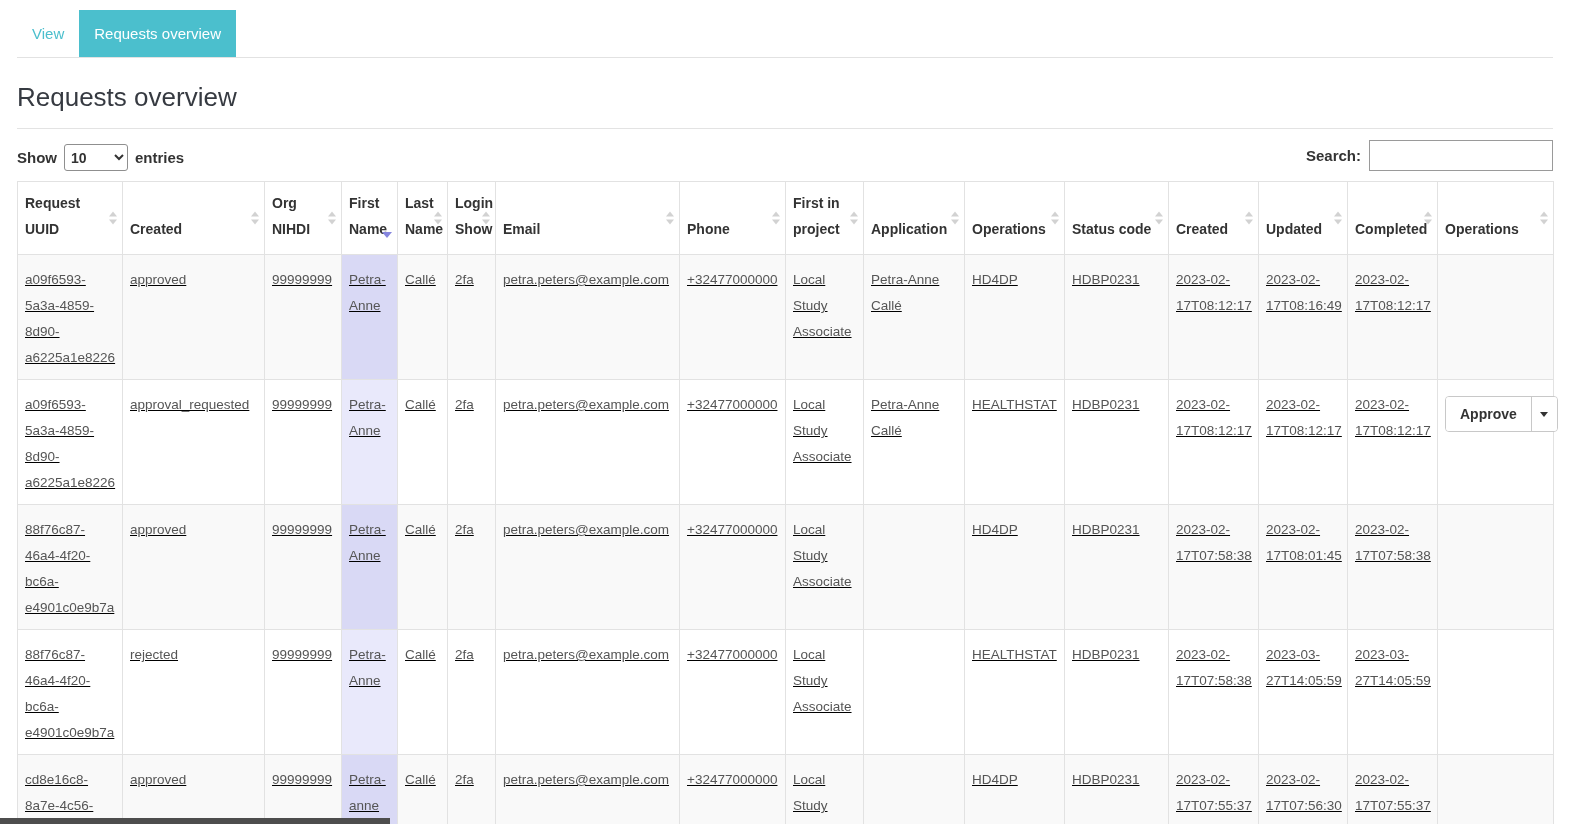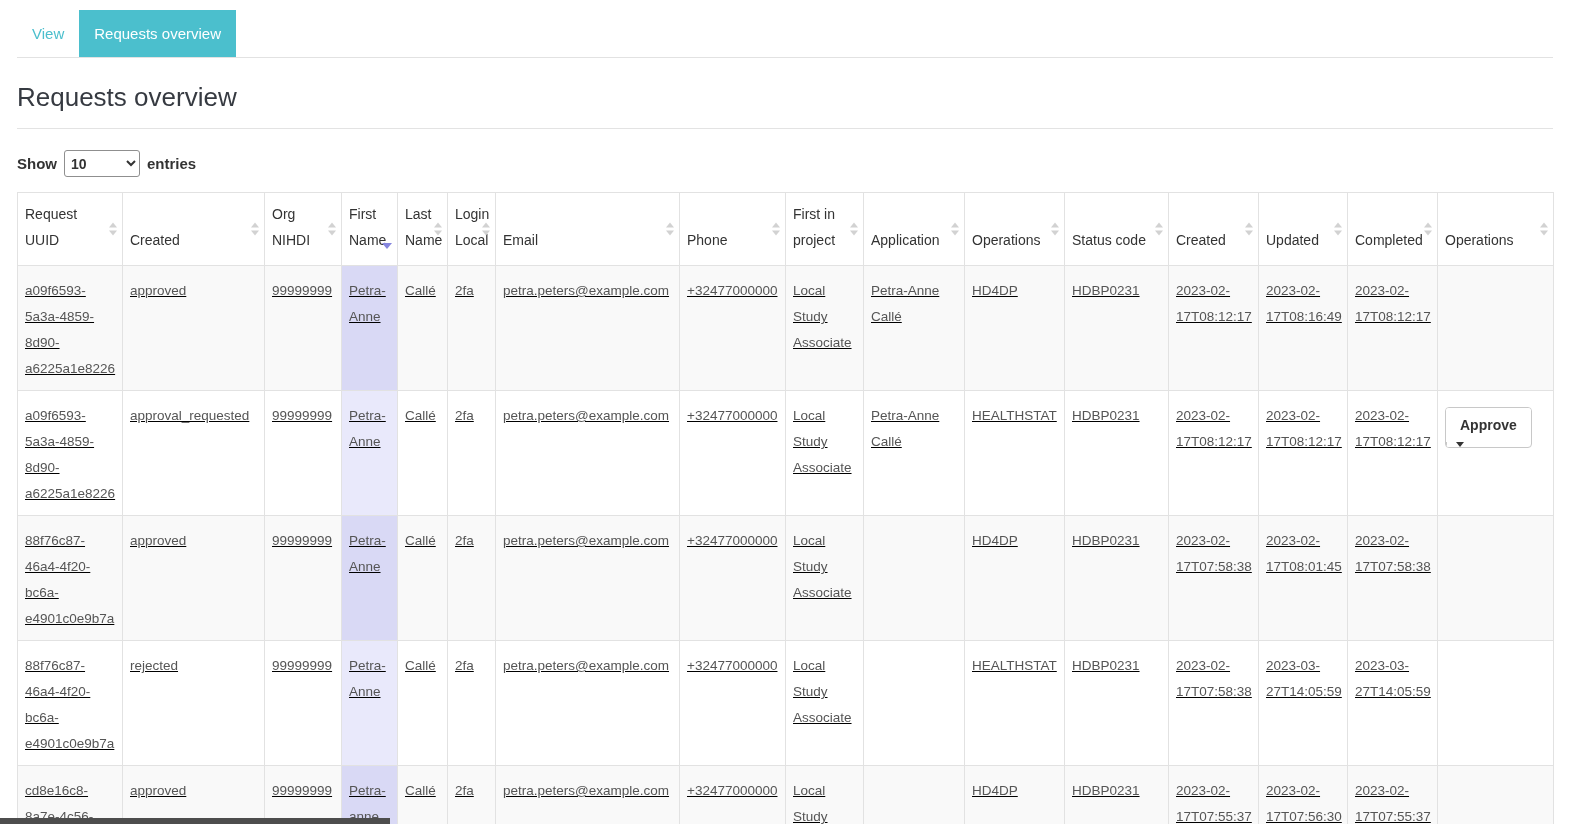--- a/index.html
+++ b/index.html
@@ -11,54 +11,54 @@
   
   .tabbar { display:flex; align-items:flex-end; padding-top:10px; border-bottom:1px solid #e2e2e2; }
   .tab { padding:14px 15px; font-size:15px; color:#4bbfcd; cursor:pointer; line-height:19px; }
   .tab.active { background:#4bbfcd; color:#ffffff; }
 
   
   .page-title { margin-top:22px; font-size:26px; font-weight:400; color:#363a41; line-height:34px; }
   .title-divider { margin-top:14px; border-top:1px solid #e3e3e3; height:0; }
 
   
-  .controls { margin-top:21px; display:flex; justify-content:space-between; align-items:flex-start; height:32px; }
+  .controls { margin-top:10px; display:flex; justify-content:space-between; align-items:flex-end; height:32px; }
   .length-ctl { display:flex; align-items:center; gap:7px; font-size:15px; font-weight:700; color:#333; }
-  .length-ctl select { width:76px; height:27px; font-size:14px; font-weight:600; color:#333;
+  .length-ctl select { width:64px; height:27px; font-size:14px; font-weight:600; color:#333;
                        border:1px solid #8f8f8f; border-radius:3px; background:#fff; padding:0 2px; }
   .search-ctl { display:flex; align-items:center; gap:8px; font-size:15px; font-weight:700; color:#333; }
   .search-ctl input { width:184px; height:31px; border:1px solid #9a9a9a; background:#fff; padding:0 6px; font-size:14px; }
 
   
   table.grid { margin-top:10px; width:1536px; table-layout:fixed; border-collapse:collapse; }
   table.grid th, table.grid td { border:1px solid #e2e2e2; }
 
   thead th { position:relative; height:62px; vertical-align:bottom; text-align:left;
-             padding:8px 8px 12px 7px; font-size:14px; font-weight:400; color:#333;
+             padding:8px 8px 12px 7px; font-size:14px; font-weight:700; color:#333;
              background:#fff; line-height:26px; cursor:pointer; }
   .sort-icons { position:absolute; right:5px; top:50%; transform:translateY(-50%);
                 display:flex; flex-direction:column; gap:3px; }
   .tri { display:block; width:0; height:0; border-left:4px solid transparent; border-right:4px solid transparent; }
   .tri-up   { border-bottom:5px solid #d2d2d2; }
   .tri-down { border-top:5px solid #d2d2d2; }
   .sort-icon-active { position:absolute; right:5px; bottom:16px; width:0; height:0;
                       border-left:5px solid transparent; border-right:5px solid transparent;
                       border-top:6px solid #8585de; }
 
   tbody tr { height:117px;text-decoration:underline; }
   tbody td { vertical-align:top; padding:12px 7px 8px 7px; font-size:13.5px; color:#555;
              line-height:26px; overflow-wrap:normal; word-break:normal; }
   tbody tr.odd  td { background:#f9f9f9; }
   tbody tr.even td { background:#ffffff; }
   tbody tr.odd  td.sorted-col { background:#d9d9f5; }
   tbody tr.even td.sorted-col { background:#e9e9fb; }
 
   
   .btn-group { display:inline-flex; margin-top:4px; border:1px solid #c8c8c8; border-radius:4px;
-               background:#fff; overflow:hidden;flex-direction:column; }
+               background:#fff; overflow:hidden; }
   .btn-approve { border:none; background:#fff; padding:9px 14px; font-size:14px; font-weight:700;
                  color:#333; font-family:inherit; cursor:pointer; }
   .btn-caret { border:none; border-left:1px solid #c8c8c8; background:#fff; width:26px;
                display:flex; align-items:center; justify-content:center; cursor:pointer; }
   .caret { display:block; width:0; height:0; border-left:4px solid transparent;
            border-right:4px solid transparent; border-top:5px solid #333; }
 
   
   .hscrollbar { position:fixed; left:0; bottom:0; width:390px; height:6px; background:#4d4d4d; }
 </style>
@@ -75,20 +75,24 @@
   <h1 class="page-title">Requests overview</h1>
   <div class="title-divider"></div>
 
   <div class="controls">
     <div class="length-ctl">
       <span>Show</span>
       <select>
         <option>10</option>
       </select>
       <span>entries</span>
+    </div>
+    <div class="search-ctl">
+      <span>Search:</span>
+      <input type="text" value="" style="">
     </div>
   </div>
 
   <table class="grid">
     <colgroup id="colgroup">
         <col style="width: 105px;">
         <col style="width: 142px;">
         <col style="width: 77px;">
         <col style="width: 56px;">
         <col style="width: 50px;">
@@ -116,21 +120,21 @@
             </span></th>
           <th><span>Org NIHDI</span><span class="sort-icons">
               <i class="tri tri-up"></i>
               <i class="tri tri-down"></i>
             </span></th>
           <th><span>First Name</span><span class="sort-icon-active"></span></th>
           <th><span>Last Name</span><span class="sort-icons">
               <i class="tri tri-up"></i>
               <i class="tri tri-down"></i>
             </span></th>
-          <th><span>Login Local</span><span class="sort-icons">
+          <th><span>Login Show</span><span class="sort-icons">
               <i class="tri tri-up"></i>
               <i class="tri tri-down"></i>
             </span></th>
           <th><span>Email</span><span class="sort-icons">
               <i class="tri tri-up"></i>
               <i class="tri tri-down"></i>
             </span></th>
           <th><span>Phone</span><span class="sort-icons">
               <i class="tri tri-up"></i>
               <i class="tri tri-down"></i>

